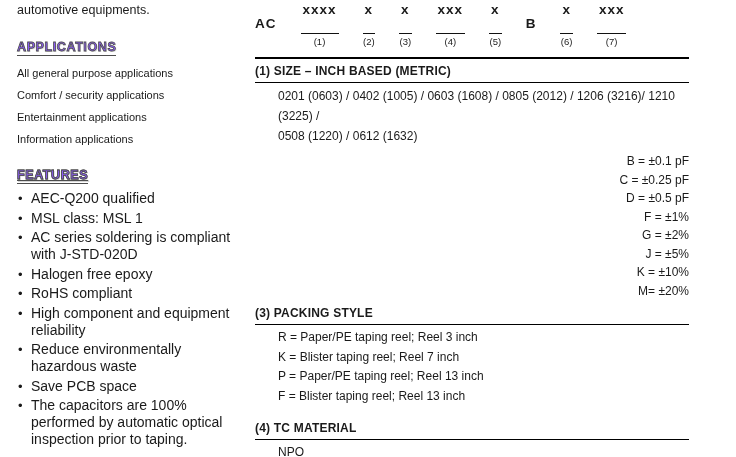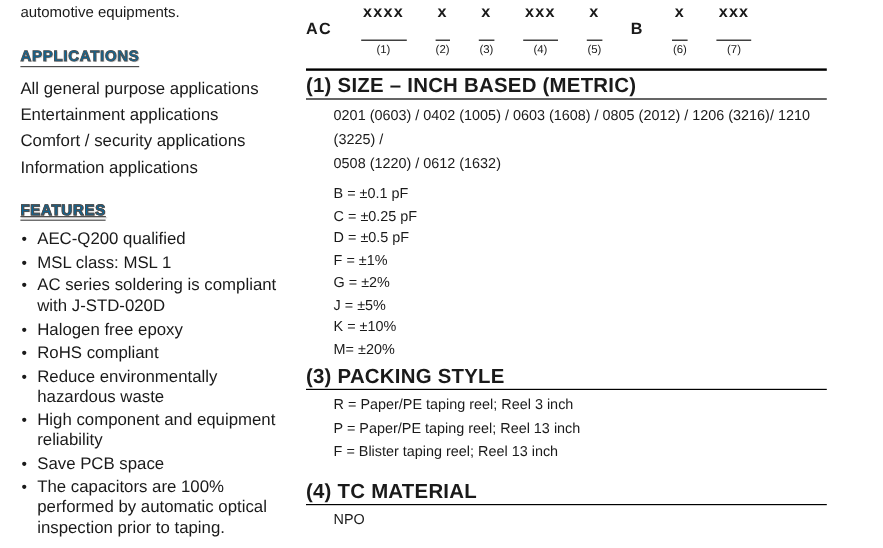--- a/index.html
+++ b/index.html
@@ -15,29 +15,29 @@
 
   
   .left-col { position: absolute; left: 17px; top: 0; width: 222px; }
   .intro-text { font-size: 12.5px; line-height: 16px; margin-top: 2px; }
   .engraved-heading {
     display: inline-block;
     margin-top: 22px;
     font-size: 12.5px;
     font-weight: bold;
     letter-spacing: 0.6px;
-    color: #0369a1;
+    color: #8b5cf6;
     -webkit-text-stroke: 0.8px #4d4d4d;
     text-shadow: 1px 1px 0 #d6d6d6;
     border-bottom: 1.6px solid #4d4d4d;
     padding-bottom: 1px;
   }
   .engraved-heading.features-h { margin-top: 18px; text-decoration: underline; }
   .plain-list { list-style: none; margin-top: 6px; }
-  .plain-list li { font-size: 14px; line-height: 22px; }
+  .plain-list li { font-size: 11px; line-height: 22px; }
   .bullet-list { list-style: none; margin-top: 6px; }
   .bullet-list li {
     font-size: 14px; line-height: 17px;
     padding-left: 14px; position: relative;
     margin-bottom: 2.5px;
   }
   .bullet-list li::before {
     content: "\2022";
     position: absolute; left: 1px; top: 0;
     font-size: 13px;
@@ -54,60 +54,60 @@
   }
   .pn-text.u { border-bottom: 1.6px solid #111; padding: 0 2px 16px 2px; }
   .pn-label { font-size: 9.5px; font-weight: normal; margin-top: 2px; line-height: 11px; }
 
   .rule-thick { border-top: 2.5px solid #000; margin-top: 10px; }
 
   .section { margin-top: 5px; }
   .section + .section { margin-top: 6px; }
   .section.sec-4 { margin-top: 15px; }
   .section-heading {
-    font-size: 17px; font-weight: 600; letter-spacing: 0.2px;
+    font-size: 12px; font-weight: 600; letter-spacing: 0.2px;
     line-height: 15px;
     border-bottom: 1.2px solid #000;
     padding-bottom: 3px;
   }
   .section-body { padding-left: 23px; margin-top: 3px; }
   .section-line { font-size: 12px; line-height: 19.5px; }
   .sec-1 .section-line { line-height: 20px; }
-  .sec-2 .section-line { line-height: 18.5px; }
+  .sec-2 .section-line { line-height: 18.5px; text-align: right; }
   .sec-4 .section-line { line-height: 19px; }
 </style>
 </head>
 <body>
 
 <div class="page">
 
   <div class="left-col">
     <div class="intro-text">automotive equipments.</div>
 
     <div>
       <span class="engraved-heading">APPLICATIONS</span>
     </div>
     <ul class="plain-list">
       <li>All general purpose applications</li>
+      <li>Comfort / security applications</li>
       <li>Entertainment applications</li>
-      <li>Comfort / security applications</li>
       <li>Information applications</li>
     </ul>
 
     <div>
       <span class="engraved-heading features-h">FEATURES</span>
     </div>
     <ul class="bullet-list">
       <li>AEC-Q200 qualified</li>
       <li>MSL class: MSL 1</li>
       <li>AC series soldering is compliant with J-STD-020D</li>
       <li>Halogen free epoxy</li>
       <li>RoHS compliant</li>
+      <li>High component and equipment reliability</li>
       <li>Reduce environmentally hazardous waste</li>
-      <li>High component and equipment reliability</li>
       <li>Save PCB space</li>
       <li>The capacitors are 100% performed by automatic optical inspection prior to taping.</li>
     </ul>
   </div>
 
   <div class="right-col">
 
     <div class="pn-row">
       <div class="pn-seg">
         <span class="pn-text">AC</span>
@@ -167,20 +167,21 @@
         <div class="section-line">J = ±5%</div>
         <div class="section-line">K = ±10%</div>
         <div class="section-line">M= ±20%</div>
       </div>
     </div>
 
     <div class="section sec-3">
       <div class="section-heading">(3) PACKING STYLE</div>
       <div class="section-body">
         <div class="section-line">R = Paper/PE taping reel; Reel 3 inch</div>
+        <div class="section-line">K = Blister taping reel; Reel 7 inch</div>
         <div class="section-line">P = Paper/PE taping reel; Reel 13 inch</div>
         <div class="section-line">F = Blister taping reel; Reel 13 inch</div>
       </div>
     </div>
 
     <div class="section sec-4">
       <div class="section-heading">(4) TC MATERIAL</div>
       <div class="section-body">
         <div class="section-line">NPO</div>
 

